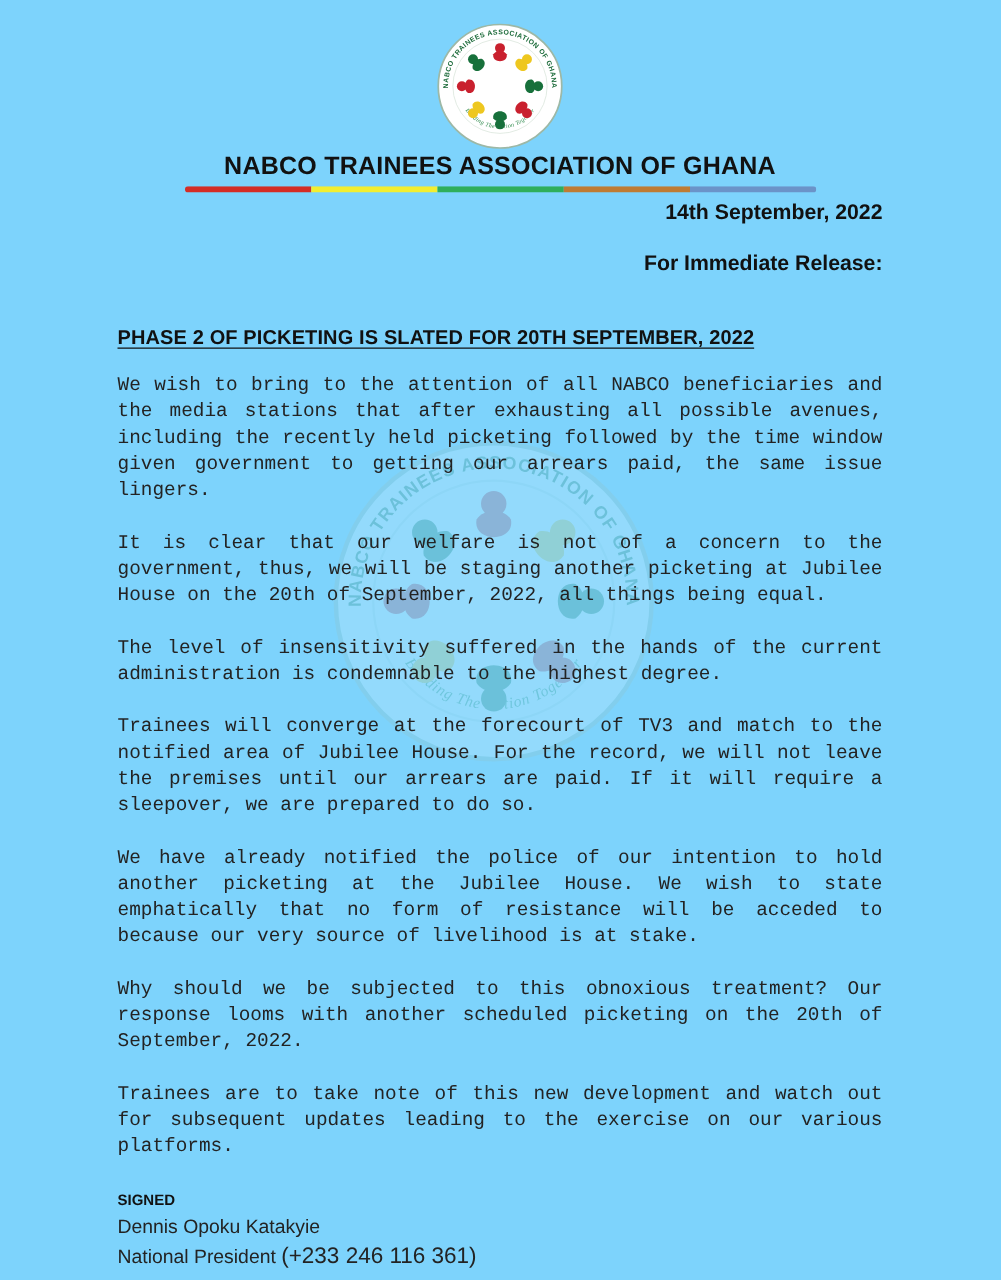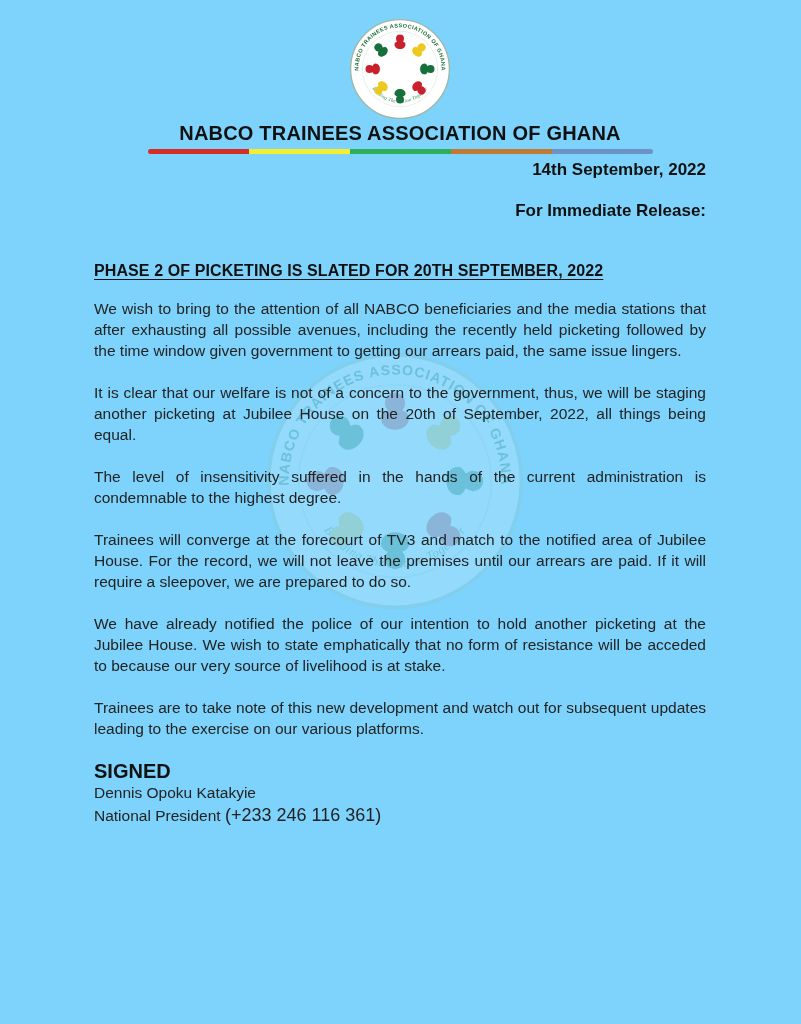--- a/index.html
+++ b/index.html
@@ -72,29 +72,30 @@
     text-underline-offset:3px;
     white-space:nowrap;
     letter-spacing:0.1px;
   }
   .body-paragraphs {
     margin-top:18px;
     font-size:15.5px;
     line-height:21px;
     text-align:justify;
     color:#232323;
+    font-family:Liberation Mono, monospace;
   }
   .body-paragraphs p { margin:0 0 21px 0; }
   .signature {
     margin-top:17px;
     font-size:15.5px;
     line-height:22px;
     color:#232323;
   }
-  .signed-label { font-weight:bold; font-size:20px; color:#111111; }
+  .signed-label { font-weight:bold; font-size:12px; color:#111111; }
   .phone { font-size:18px; }
 </style>
 </head>
 <body>
 
 <div class="page">
 
   <svg width="0" height="0" style="position:absolute" aria-hidden="true">
     <defs>
       <symbol id="nabco-logo-sym" viewBox="0 0 120 120">
@@ -176,20 +177,21 @@
     <div class="release-label">For Immediate Release:</div>
 
     <div class="headline">PHASE 2 OF PICKETING IS SLATED FOR 20TH SEPTEMBER, 2022</div>
 
     <div class="body-paragraphs">
         <p class="para">We wish to bring to the attention of all NABCO beneficiaries and the media stations that after exhausting all possible avenues, including the recently held picketing followed by the time window given government to getting our arrears paid, the same issue lingers.</p>
         <p class="para">It is clear that our welfare is not of a concern to the government, thus, we will be staging another picketing at Jubilee House on the 20th of September, 2022, all things being equal.</p>
         <p class="para">The level of insensitivity suffered in the hands of the current administration is condemnable to the highest degree.</p>
         <p class="para">Trainees will converge at the forecourt of TV3 and match to the notified area of Jubilee House. For the record, we will not leave the premises until our arrears are paid. If it will require a sleepover, we are prepared to do so.</p>
         <p class="para">We have already notified the police of our intention to hold another picketing at the Jubilee House. We wish to state emphatically that no form of resistance will be acceded to because our very source of livelihood is at stake.</p>
+        <p class="para">Why should we be subjected to this obnoxious treatment? Our response looms with another scheduled picketing on the 20th of September, 2022.</p>
         <p class="para">Trainees are to take note of this new development and watch out for subsequent updates leading to the exercise on our various platforms.</p>
       </div>
 
     <div class="signature">
       <div class="signed-label">SIGNED</div>
       <div>Dennis Opoku Katakyie</div>
       <div><span>National President </span><span class="phone">(+233 246 116 361)</span></div>
     </div>
 
   </div>

